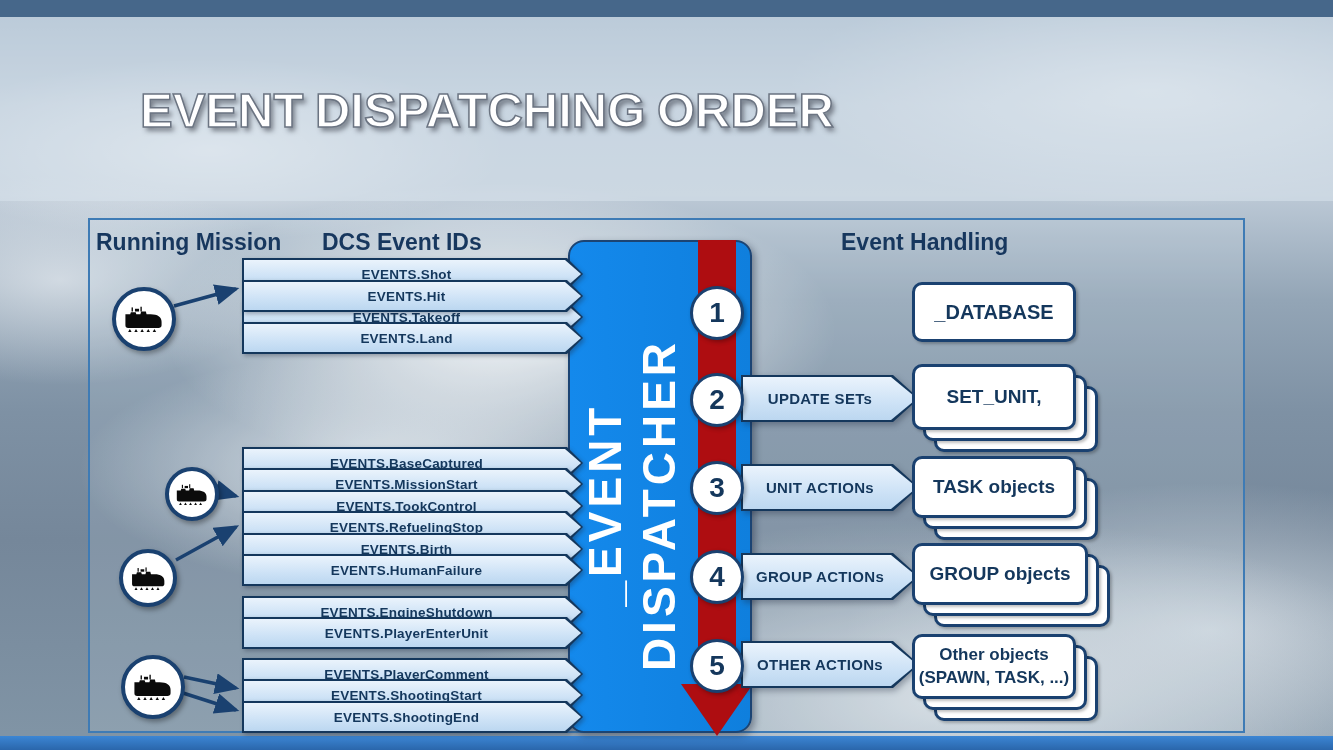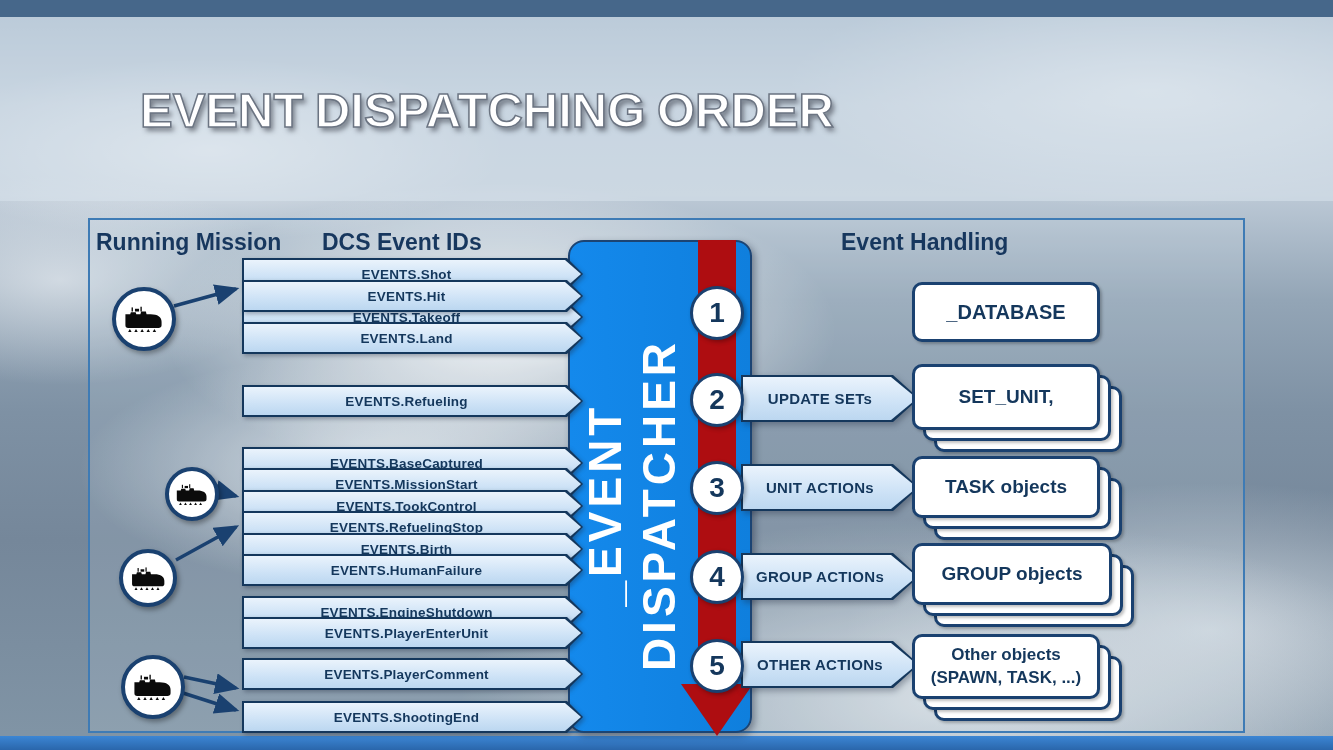--- a/index.html
+++ b/index.html
@@ -46,21 +46,21 @@
   .evf{position:absolute;inset:2px;background:linear-gradient(180deg,#eaf3fc 0%,#cde2f6 60%,#bcd7f0 100%);}
   .evt{position:absolute;inset:0;display:flex;align-items:center;justify-content:center;
     padding-right:12px;font-size:13.5px;font-weight:bold;color:#14375c;letter-spacing:.2px;}
   
   .ncircle{position:absolute;left:690px;width:54px;height:54px;border-radius:50%;background:#fff;
     border:3px solid #1a4170;box-sizing:border-box;display:flex;align-items:center;justify-content:center;
     font-size:28px;font-weight:bold;color:#14375c;z-index:12;box-shadow:2px 2px 4px rgba(0,0,0,.3);}
   .harrow{position:absolute;left:741px;width:178px;height:47px;--tip:26px;z-index:10;
     filter:drop-shadow(2px 3px 3px rgba(25,35,55,.35));}
   .harrow .evt{font-size:15px;padding-right:20px;letter-spacing:.3px;}
-  .objbox{position:absolute;left:912px;width:188px;z-index:10;text-align:right;}
+  .objbox{position:absolute;left:912px;width:164px;z-index:10;text-align:right;}
   .bl{position:absolute;width:100%;height:100%;background:#fff;border:3px solid #1a4170;
     border-radius:10px;box-sizing:border-box;box-shadow:2px 2px 3px rgba(0,0,0,.25);}
   .bl.l1{left:11px;top:11px;}
   .bl.l2{left:22px;top:22px;}
   .bl.main{left:0;top:0;display:flex;flex-direction:column;align-items:center;justify-content:center;}
   .boxline{font-weight:bold;color:#14375c;font-size:19px;line-height:1.3;white-space:nowrap;}
   .boxline.small{font-size:17px;}
   .boxline.big{font-size:20px;}
   
   .unit-icon{position:absolute;border-radius:50%;background:#fff;border:4px solid #1a4170;
@@ -107,25 +107,20 @@
       <span class="evb"></span>
       <span class="evf"></span>
       <span class="evt">EVENTS.Hit</span>
     </div>
   <div class="evrow" style="top:322px">
       <span class="evb"></span>
       <span class="evf"></span>
       <span class="evt">EVENTS.Land</span>
     </div>
 
-  <div class="evrow" style="top:385px">
-      <span class="evb"></span>
-      <span class="evf"></span>
-      <span class="evt">EVENTS.Refueling</span>
-    </div>
 
   <div class="evrow" style="top:447px">
       <span class="evb"></span>
       <span class="evf"></span>
       <span class="evt">EVENTS.BaseCaptured</span>
     </div>
   <div class="evrow" style="top:468px">
       <span class="evb"></span>
       <span class="evf"></span>
       <span class="evt">EVENTS.MissionStart</span>
@@ -158,20 +153,25 @@
   <div class="evrow" style="top:617px">
       <span class="evb"></span>
       <span class="evf"></span>
       <span class="evt">EVENTS.PlayerEnterUnit</span>
     </div>
 
   <div class="evrow" style="top:658px">
       <span class="evb"></span>
       <span class="evf"></span>
       <span class="evt">EVENTS.PlayerComment</span>
+    </div>
+  <div class="evrow" style="top:679px">
+      <span class="evb"></span>
+      <span class="evf"></span>
+      <span class="evt">EVENTS.ShootingStart</span>
     </div>
   <div class="evrow" style="top:701px">
       <span class="evb"></span>
       <span class="evf"></span>
       <span class="evt">EVENTS.ShootingEnd</span>
     </div>
 
   <div class="unit-icon" style="left:112px;top:287px;width:64px;height:64px;">
     <svg viewBox="0 0 64 44" width="78%">
         <g fill="#0b0b0b">

